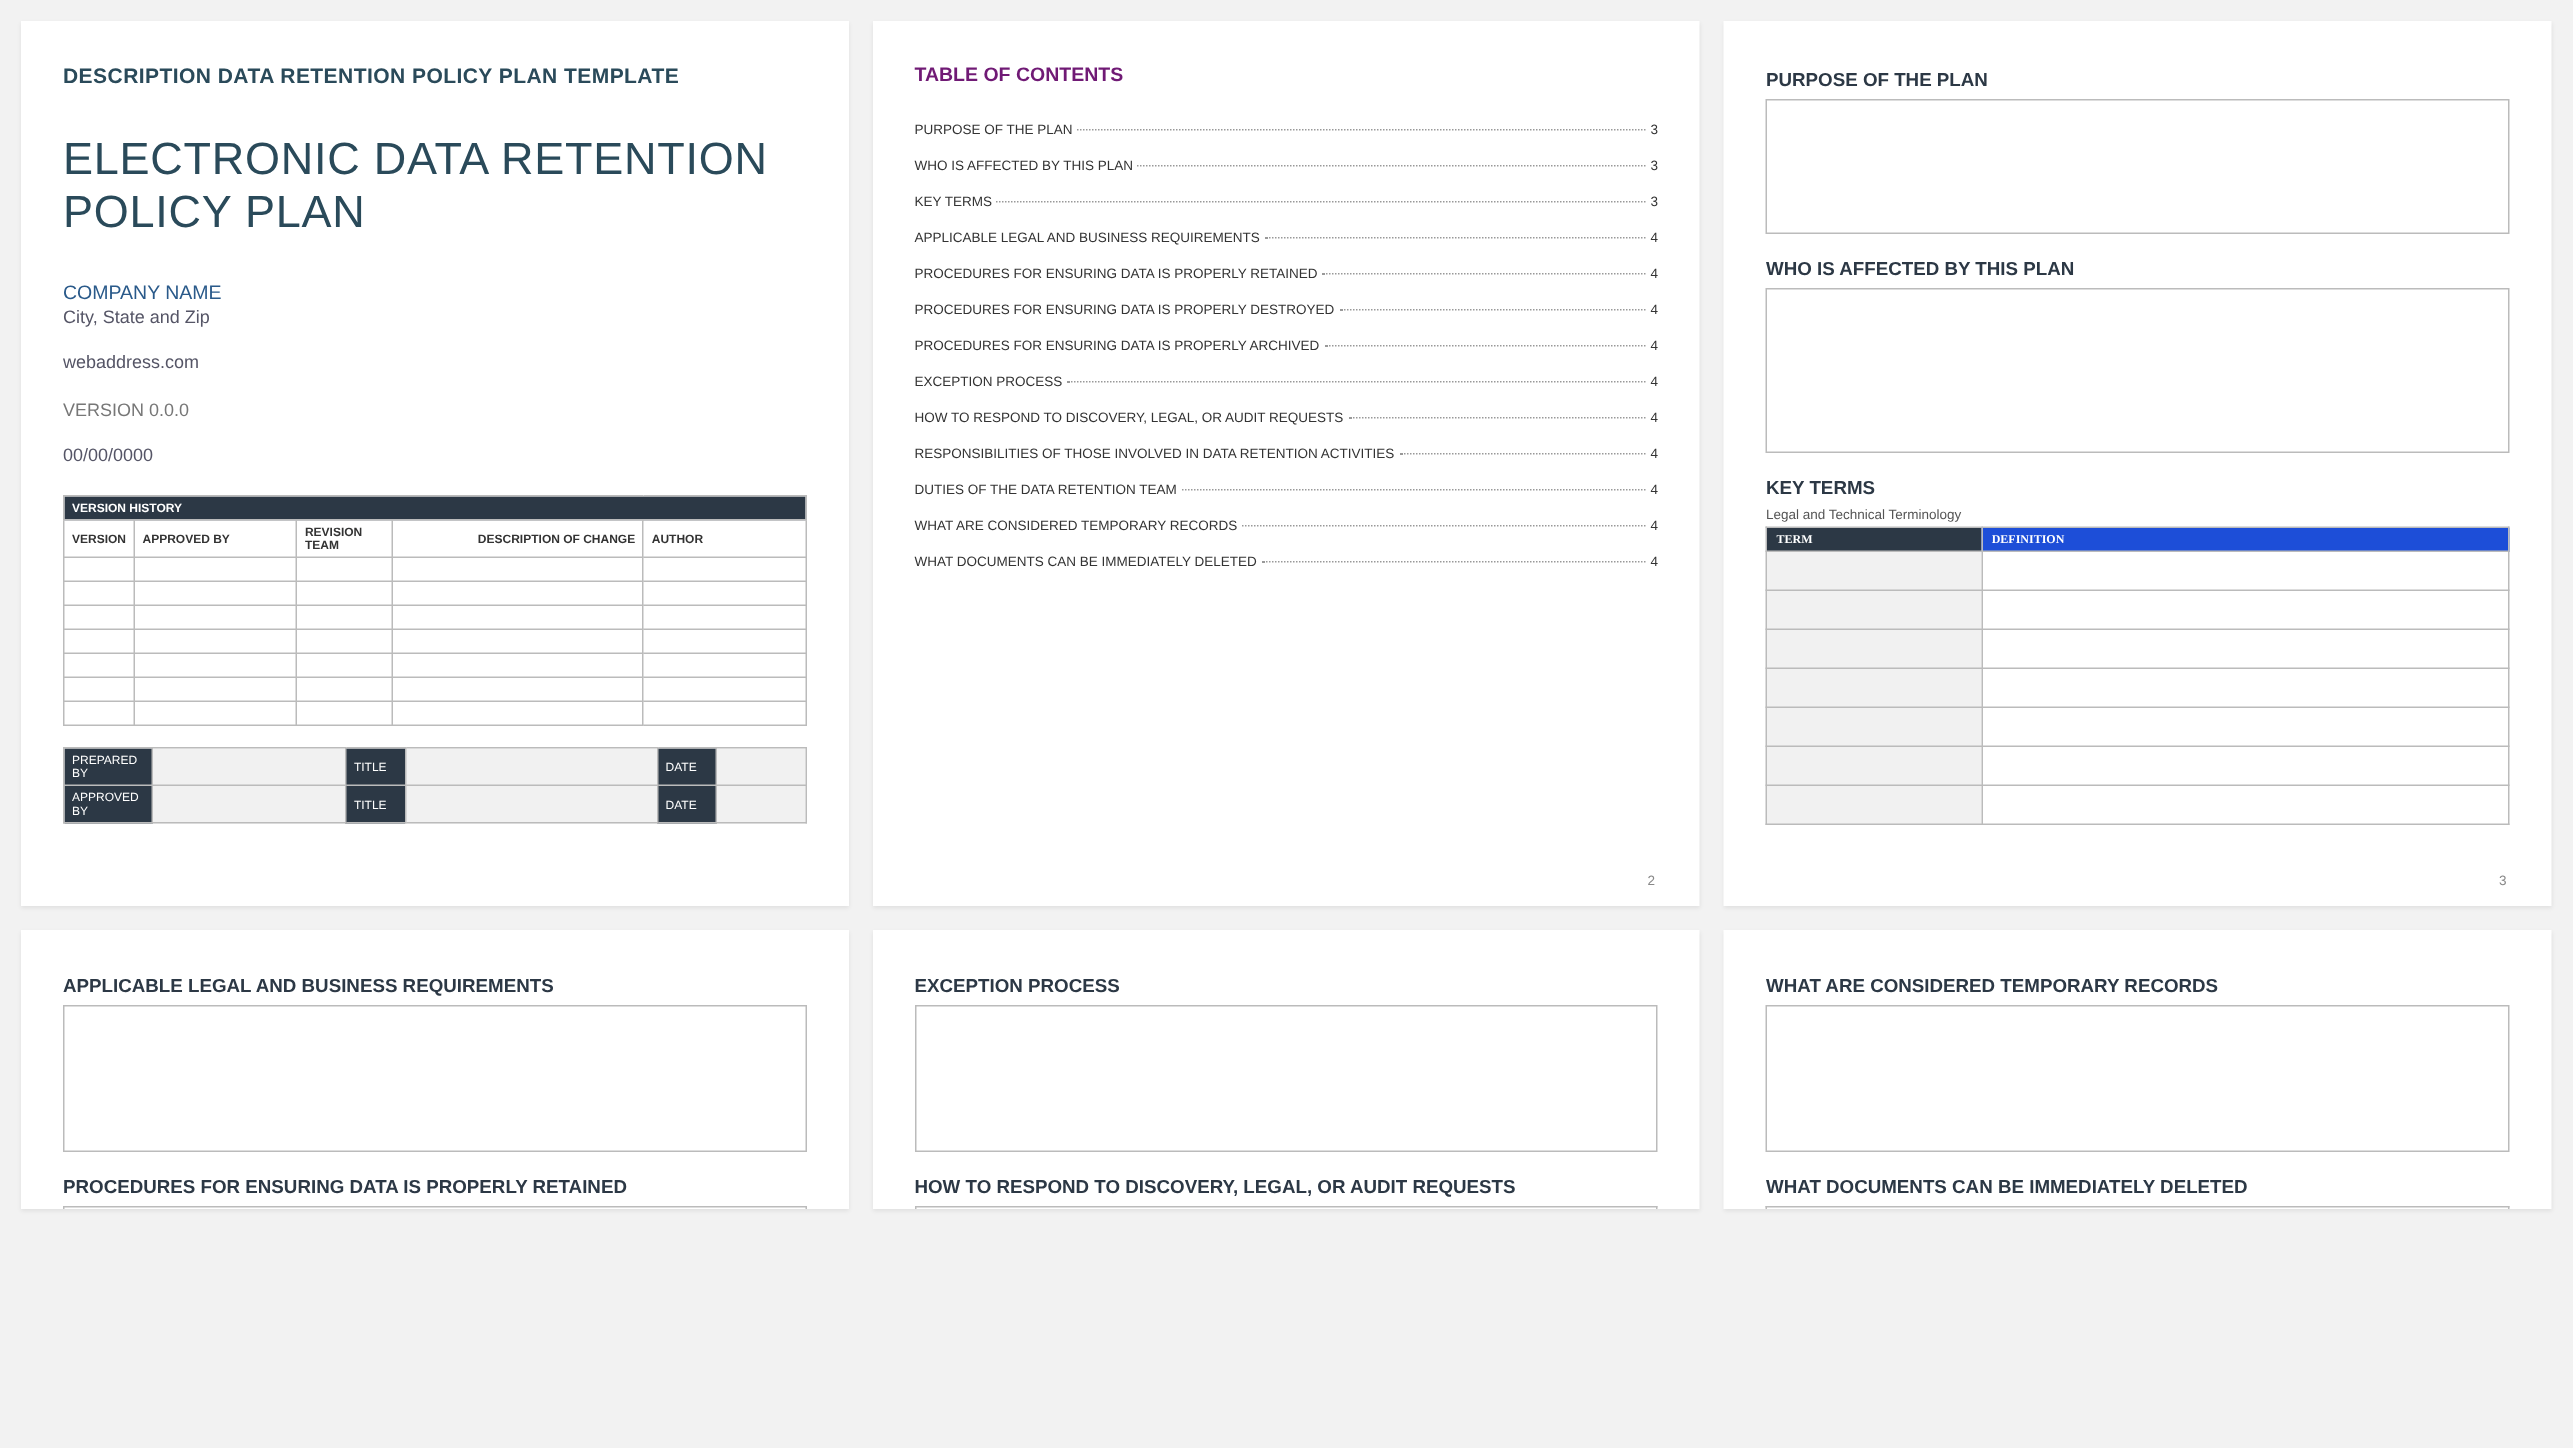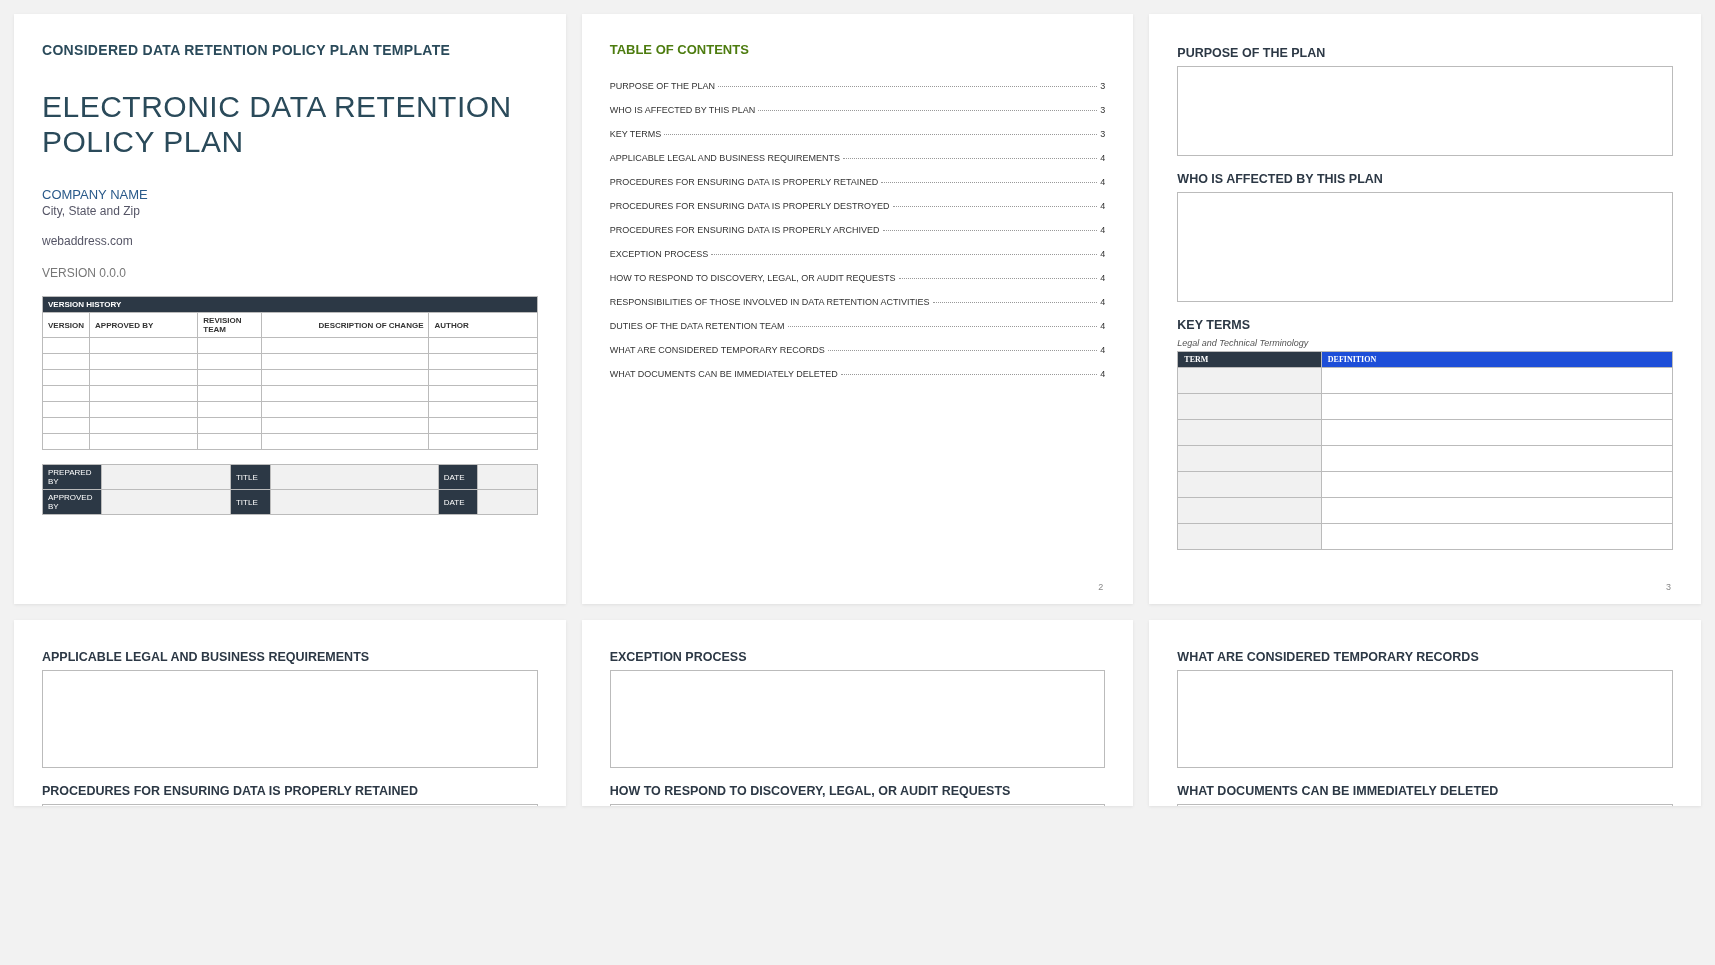--- a/index.html
+++ b/index.html
@@ -122,21 +122,21 @@
   .sig-table td { background: #f1f1f1; }
   .sig-table .col-label  { width: 12%; }
   .sig-table .col-val    { width: 26%; }
   .sig-table .col-title  { width: 8%; }
   .sig-table .col-tval   { width: 34%; }
   .sig-table .col-date   { width: 8%; }
   .sig-table .col-dval   { width: 12%; }
 
   
   .section-heading {
-    color: #4d7c0f;
+    color: #701a75;
     font-size: 13px;
     font-weight: bold;
     margin-bottom: 24px;
   }
   .toc-list { list-style: none; }
   .toc-item {
     display: flex;
     align-items: baseline;
     font-size: 9px;
     color: #333;
@@ -165,21 +165,20 @@
     border: 1px solid #bbb;
     height: 90px;
     width: 100%;
   }
   .content-box.tall { height: 110px; }
   .content-box.medium { height: 98px; }
   .subcaption {
     font-size: 9px;
     color: #555;
     margin-bottom: 3px;
-    font-style: italic;
   }
 
   .terms-table {
     width: 100%;
     border-collapse: collapse;
   }
   .terms-table th, .terms-table td {
     border: 1px solid #bbb;
     font-size: 8px;
     text-align: left;
@@ -199,26 +198,27 @@
 
   
   .page.fragment { height: 186px; padding-top: 26px; }
 </style>
 </head>
 <body>
 
 <div class="pages-grid">
 
   <div class="page">
-    <div class="template-subtitle">CONSIDERED DATA RETENTION POLICY PLAN TEMPLATE</div>
+    <div class="template-subtitle">DESCRIPTION DATA RETENTION POLICY PLAN TEMPLATE</div>
     <div class="main-title">ELECTRONIC DATA RETENTION POLICY PLAN</div>
     <div class="company-name">COMPANY NAME</div>
     <div class="address-line">City, State and Zip</div>
     <div class="webaddress">webaddress.com</div>
     <div class="version-line">VERSION 0.0.0</div>
+    <div class="date-line">00/00/0000</div>
 
     <table class="vh-table">
       <tbody>
           <tr class="vh-header-row">
             <th colspan="5">VERSION HISTORY</th>
           </tr>
       <tr class="vh-subhead">
         <th class="col-version">VERSION</th>
         <th class="col-approved">APPROVED BY</th>
         <th class="col-revdate">REVISION TEAM</th>

